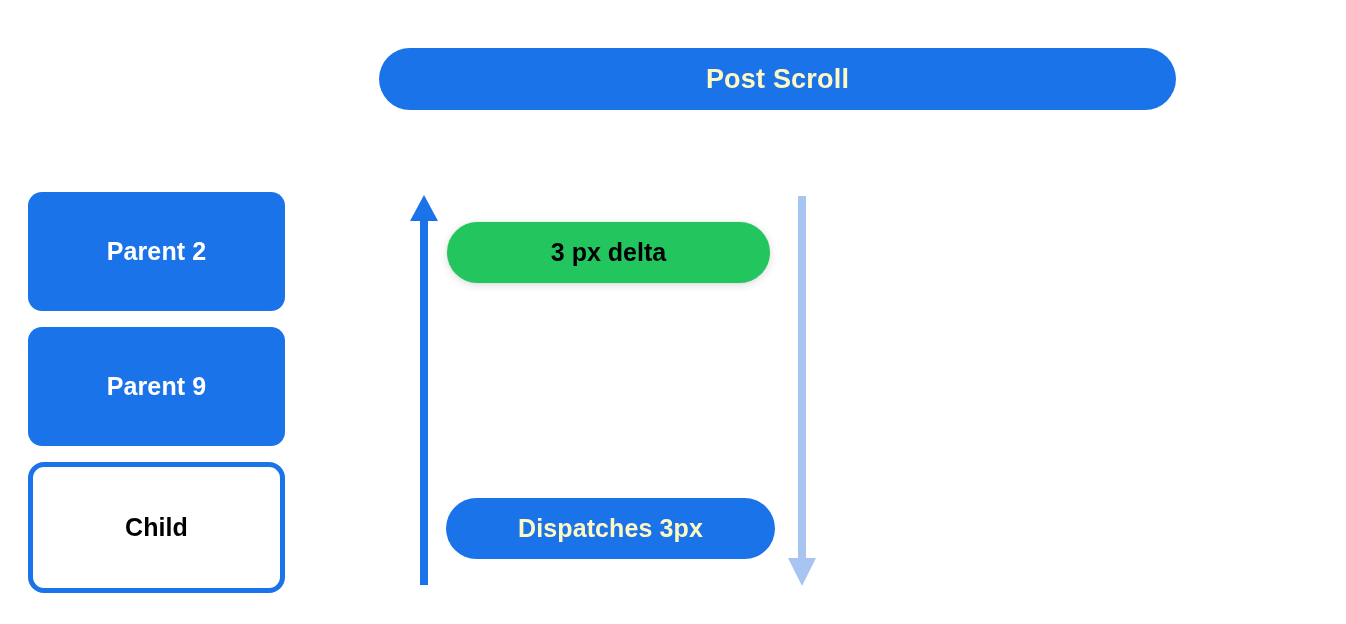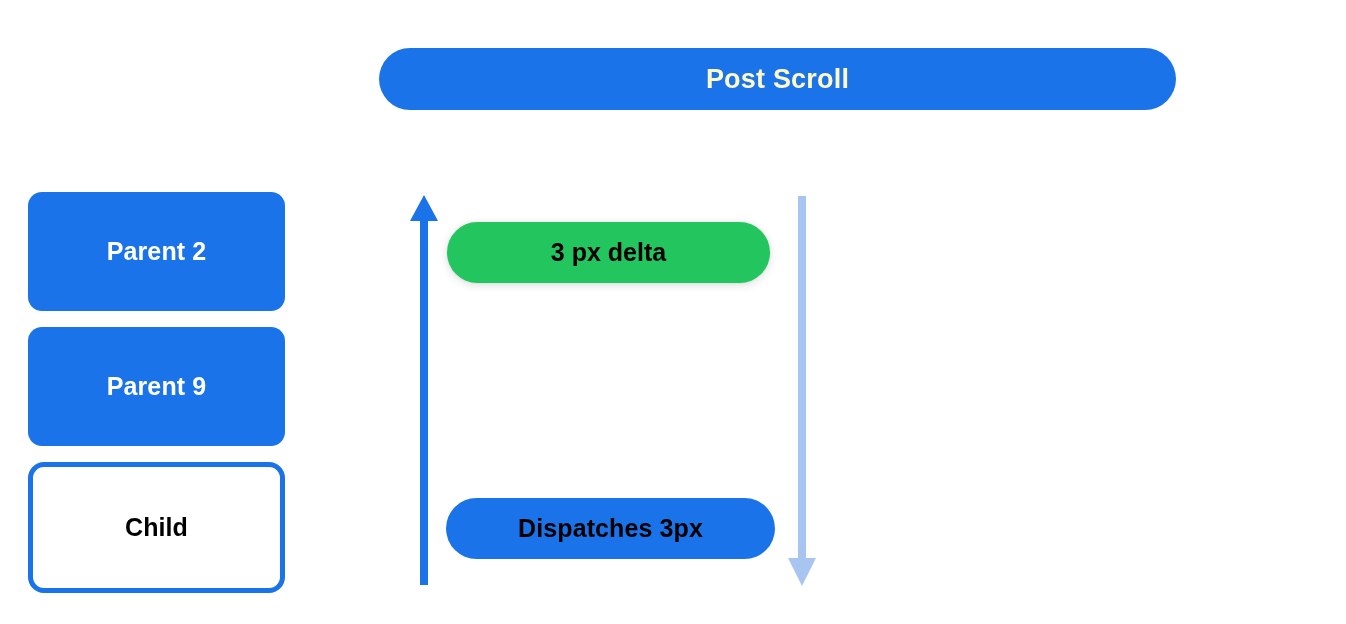--- a/index.html
+++ b/index.html
@@ -127,21 +127,21 @@
     top: 498px;
     width: 329px;
     height: 61px;
     background: #1a73e8;
     border-radius: 31px;
     display: flex;
     align-items: center;
     justify-content: center;
   }
   .dispatch-pill-label {
-    color: #000000;
+    color: #fef9c3;
     font-size: 25px;
     font-weight: 700;
     line-height: 1;
     letter-spacing: 0.1px;
   }
 </style>
 </head>
 <body>
 
 <div class="stage">

